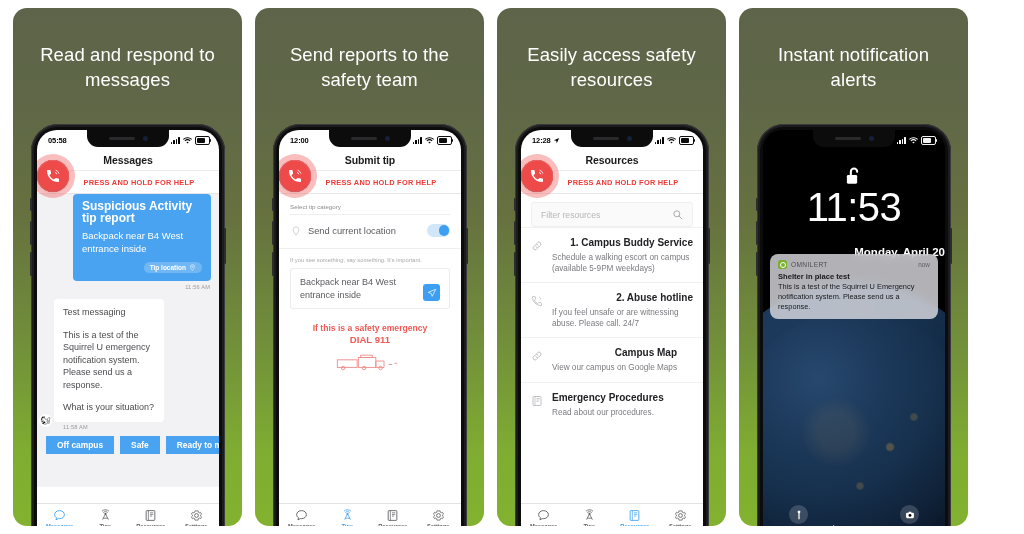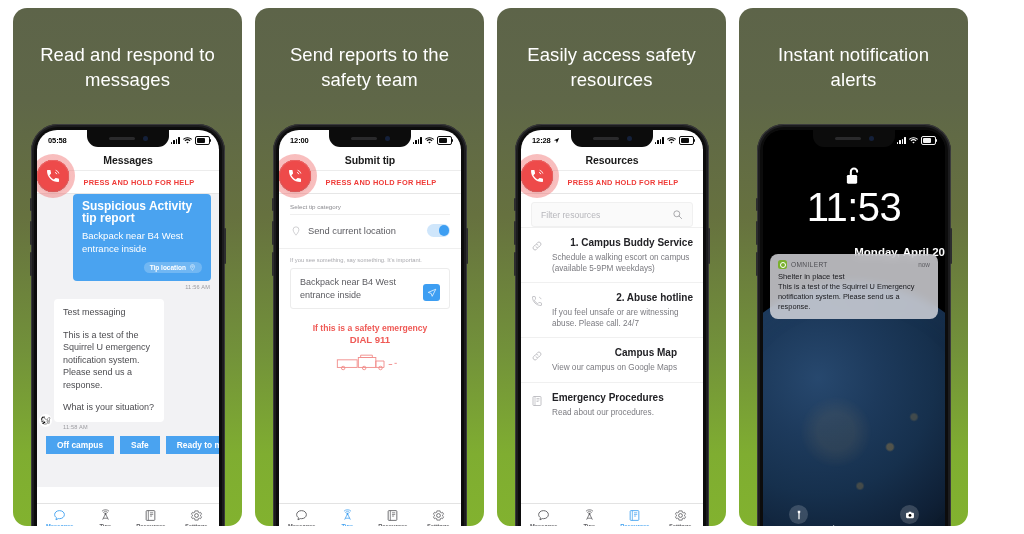--- a/index.html
+++ b/index.html
@@ -144,21 +144,21 @@
             font-weight:300;letter-spacing:-.5px;line-height:46px;z-index:6;}
   .lockdate{position:absolute;left:0;right:0;top:116px;text-align:right;color:#fff;font-size:11.5px;
             font-weight:700;z-index:6;}
   .notif{position:absolute;left:7px;right:7px;top:124px;background:rgba(222,222,228,.8);border-radius:8px;
          padding:6px 8px 8px;z-index:8;backdrop-filter:blur(4px);}
   .nhead{display:flex;align-items:center;gap:4px;margin-bottom:3px;}
   .nbadge{width:9px;height:9px;border-radius:2.5px;background:#7ab02e;display:flex;align-items:center;justify-content:center;}
   .nbadge i{width:4px;height:4px;border-radius:50%;border:1.2px solid #fff;display:block;}
   .napp{font-size:6.6px;color:#4d4d52;letter-spacing:.35px;flex:1;}
   .nnow{font-size:6.4px;color:#5f5f64;}
-  .ntitle{font-size:7.6px;font-weight:400;color:#18181c;line-height:10px;}
+  .ntitle{font-size:7.6px;font-weight:700;color:#18181c;line-height:10px;}
   .nbody{font-size:7.4px;color:#18181c;line-height:9.8px;}
   .lockbottom{position:absolute;left:0;right:0;bottom:0;height:34px;z-index:9;}
   .circbtn{position:absolute;bottom:10px;width:19px;height:19px;border-radius:50%;background:rgba(255,255,255,.17);
            display:flex;align-items:center;justify-content:center;}
   .circbtn.l{left:26px;} .circbtn.r{right:26px;}
   .circbtn svg{width:10px;height:10px;}
   .swipe{position:absolute;left:0;right:0;bottom:0;text-align:center;color:#fff;font-size:8.6px;}
 </style>
 </head>
 <body>

